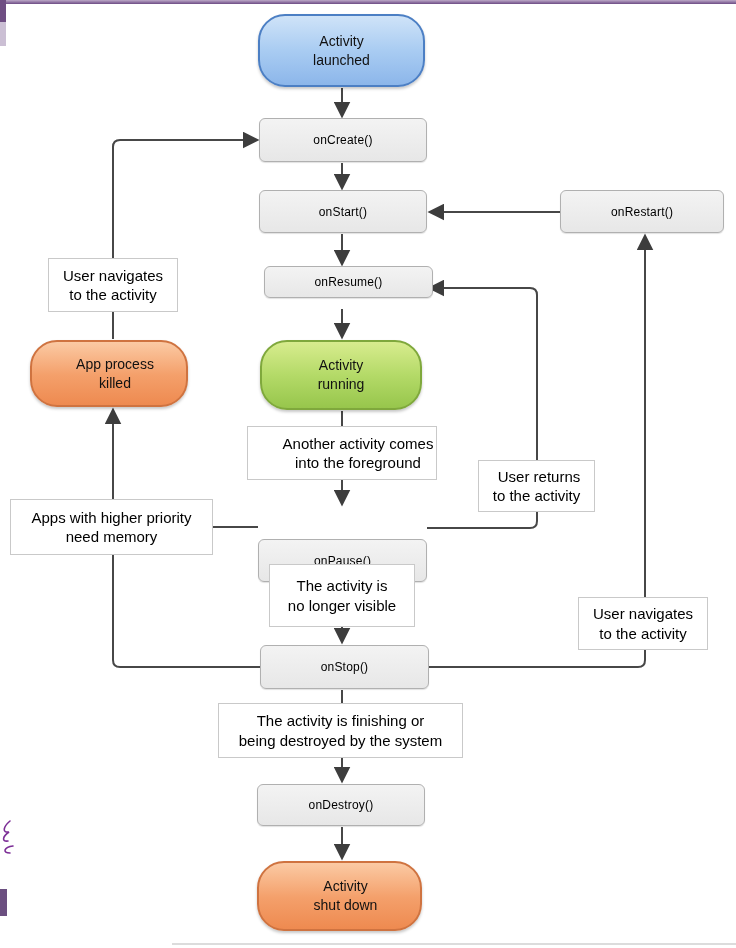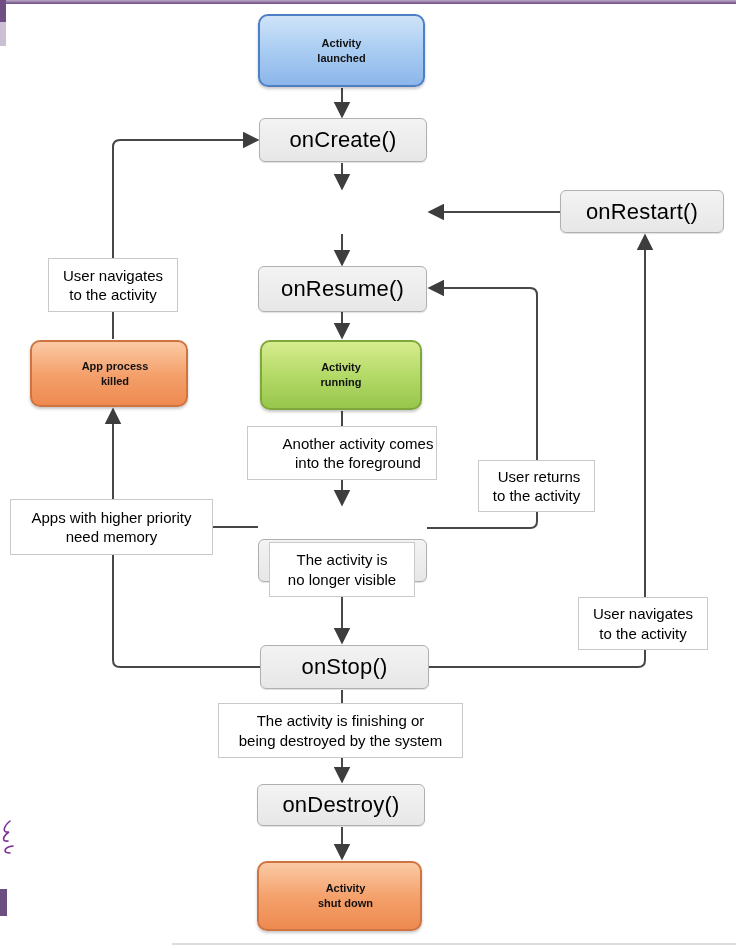--- a/index.html
+++ b/index.html
@@ -11,25 +11,25 @@
     background:linear-gradient(180deg,#bda9c8 0%,#6d4b85 100%);}
   .side-tab-dark{position:absolute;left:0;top:0;width:6px;height:22px;background:#6f4e83;}
   .side-tab-light{position:absolute;left:0;top:22px;width:6px;height:24px;background:#cbbfd4;}
   .ink-rect{position:absolute;left:0;top:889px;width:7px;height:27px;background:#6b4f80;}
   svg.wires{position:absolute;left:0;top:0;z-index:1;}
   .node,.note{position:absolute;z-index:2;box-sizing:border-box;display:flex;
     align-items:center;justify-content:center;text-align:center;}
   .method-box{
     background:linear-gradient(180deg,#f3f3f3 0%,#e7e7e7 100%);
     border:1px solid #b0b0b0;border-radius:6px;
-    color:#000;font-size:22px;font-weight:500;letter-spacing:.2px;
+    color:#000;font-size:12px;font-weight:500;letter-spacing:.2px;
     box-shadow:0 1px 1px rgba(0,0,0,.12);
   }
   .bubble{
-    border-radius:10px;font-weight:bold;font-size:11px;line-height:1.35;color:#111;
+    border-radius:27px;font-weight:normal;font-size:14px;line-height:1.35;color:#111;
     white-space:pre-line;border:2px solid;box-shadow:0 2px 3px rgba(0,0,0,.22);
   }
   .bubble.blue{background:linear-gradient(180deg,#cfe3f8 0%,#a9ccf2 50%,#8cb6ea 100%);border-color:#4c7fc4;}
   .bubble.green{background:linear-gradient(180deg,#d8ec8e 0%,#b4da68 50%,#97c64c 100%);border-color:#7fa83c;}
   .bubble.orange{background:linear-gradient(180deg,#fbcaa4 0%,#f4a06b 52%,#ee8a50 100%);border-color:#cf7340;padding-left:12px;}
   .note{
     background:#ffffff;border:1px solid #c9c9c9;color:#000000;
     font-size:15px;line-height:1.27;white-space:pre-line;
   }
 </style>
@@ -70,24 +70,25 @@
       <path d="M13,846 C4,847 2,853 10,853"></path>
     </g>
     <line x1="172" y1="944" x2="736" y2="944" stroke="#dcdcdc" stroke-width="2"></line>
   </svg>
 
   <div class="node bubble blue" style="left:258px;top:14px;width:167px;height:73px;">Activity
 launched</div>
 
   <div class="node method-box" style="left:259px;top:118px;width:168px;height:44px;">onCreate()</div>
 
+  <div class="node method-box" style="left:259px;top:190px;width:168px;height:43px;">onStart()</div>
 
   <div class="node method-box" style="left:560px;top:190px;width:164px;height:43px;">onRestart()</div>
 
-  <div class="node method-box" style="left:258px;top:266px;width:169px;height:46px;">onResume()</div>
+  <div class="node method-box" style="left:264px;top:266px;width:169px;height:32px;">onResume()</div>
 
   <div class="node bubble green" style="left:260px;top:340px;width:162px;height:70px;">Activity
 running</div>
 
   <div class="node method-box" style="left:258px;top:507px;width:169px;height:43px;margin-top:32px;">onPause()</div>
 
   <div class="node method-box" style="left:260px;top:645px;width:169px;height:44px;">onStop()</div>
 
   <div class="node method-box" style="left:257px;top:784px;width:168px;height:42px;">onDestroy()</div>
 
@@ -102,21 +103,21 @@
 
   <div class="note" style="left:247px;top:426px;width:190px;height:54px;padding-left:32px;">Another activity comes
 into the foreground</div>
 
   <div class="note" style="left:478px;top:460px;width:117px;height:52px;text-align:right;">User returns
 to the activity</div>
 
   <div class="note" style="left:10px;top:499px;width:203px;height:56px;">Apps with higher priority
 need memory</div>
 
-  <div class="note" style="left:269px;top:542px;width:146px;height:55px;">The activity is
+  <div class="note" style="left:269px;top:564px;width:146px;height:63px;">The activity is
 no longer visible</div>
 
   <div class="note" style="left:578px;top:597px;width:130px;height:53px;">User navigates
 to the activity</div>
 
   <div class="note" style="left:218px;top:703px;width:245px;height:55px;">The activity is finishing or
 being destroyed by the system</div>
 
 </div>
 

